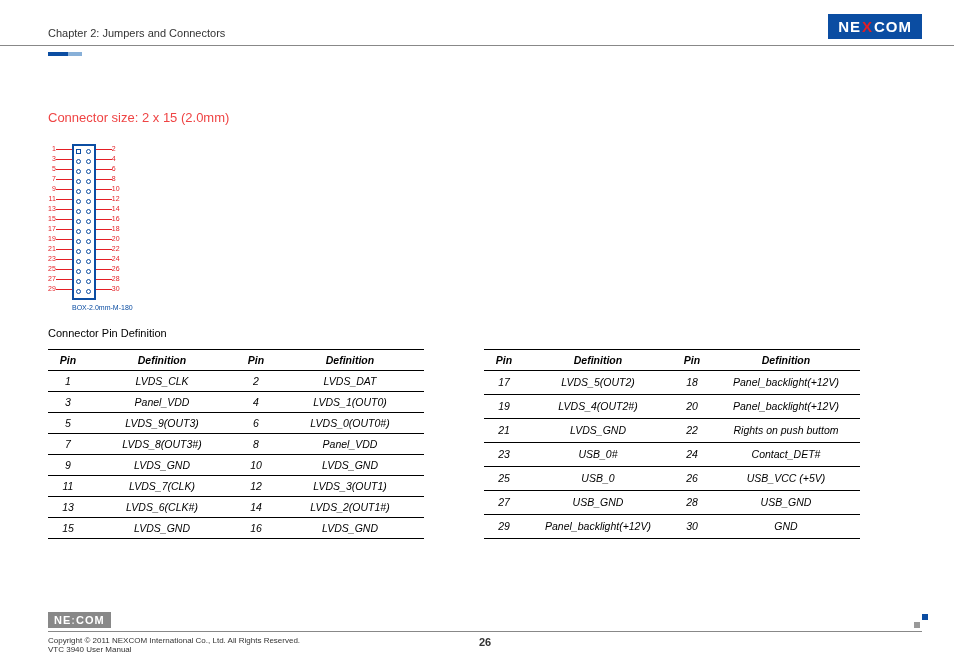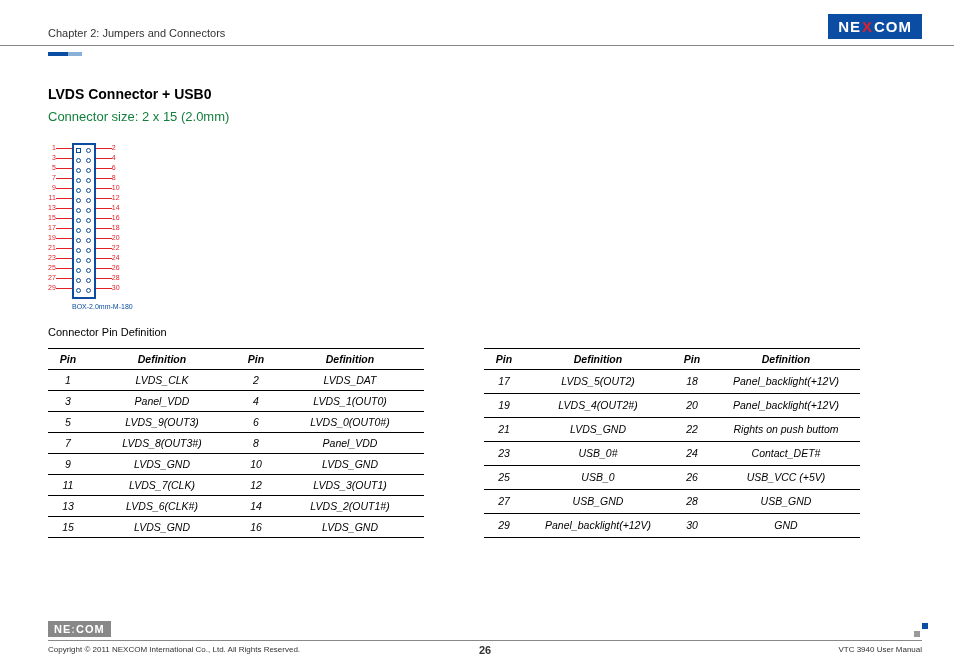--- a/index.html
+++ b/index.html
@@ -36,21 +36,21 @@
     top: 52px;
     left: 48px;
     height: 4px;
     width: 34px;
     background: linear-gradient(to right, #0b4da2 60%, #88b0d8 60%);
   }
   .content {
     padding: 40px 48px 0 48px;
   }
   .section-title { font-size: 14px; font-weight: bold; margin-bottom: 6px; }
-  .section-info { font-size: 13px; color: #15803d; line-height: 1.45; margin-bottom: 16px; }
+  .section-info { font-size: 13px; color: #ef4444; line-height: 1.45; margin-bottom: 16px; margin-top: 23px; }
 
   
   .diagram {
     display: flex;
     align-items: flex-start;
     margin-bottom: 4px;
   }
   .pin-col {
     display: flex;
     flex-direction: column;
@@ -122,23 +122,23 @@
 
   .page-footer {
     position: absolute;
     bottom: 18px;
     left: 48px;
     right: 32px;
     border-top: 1px solid #888;
     padding-top: 4px;
     display: flex;
     justify-content: space-between;
-    align-items: center;
     font-size: 8px;
     color: #333;
+    flex-direction: column;
   }
   .footer-logo {
     background: #888;
     color: #fff;
     font-weight: bold;
     font-size: 11px;
     padding: 2px 6px;
     letter-spacing: 1px;
     position: absolute;
     top: -20px;
@@ -170,21 +170,20 @@
   <div class="page-header-left">Chapter 2: Jumpers and Connectors</div>
   <div class="logo-box">
     <span>NE</span>
       <span class="logo-x">X</span>
       <span>COM</span>
   </div>
 </div>
 <div class="accent-bar"></div>
 
 <div class="content">
-  <div class="section-title">LVDS Connector + USB0</div>
   <div class="section-info">
     <div>Connector size:  2 x 15 (2.0mm)</div>
   </div>
 
   <div class="diagram">
     <div class="pin-col" id="pins-left">
         <span>1</span>
         <span>3</span>
         <span>5</span>
         <span>7</span>

